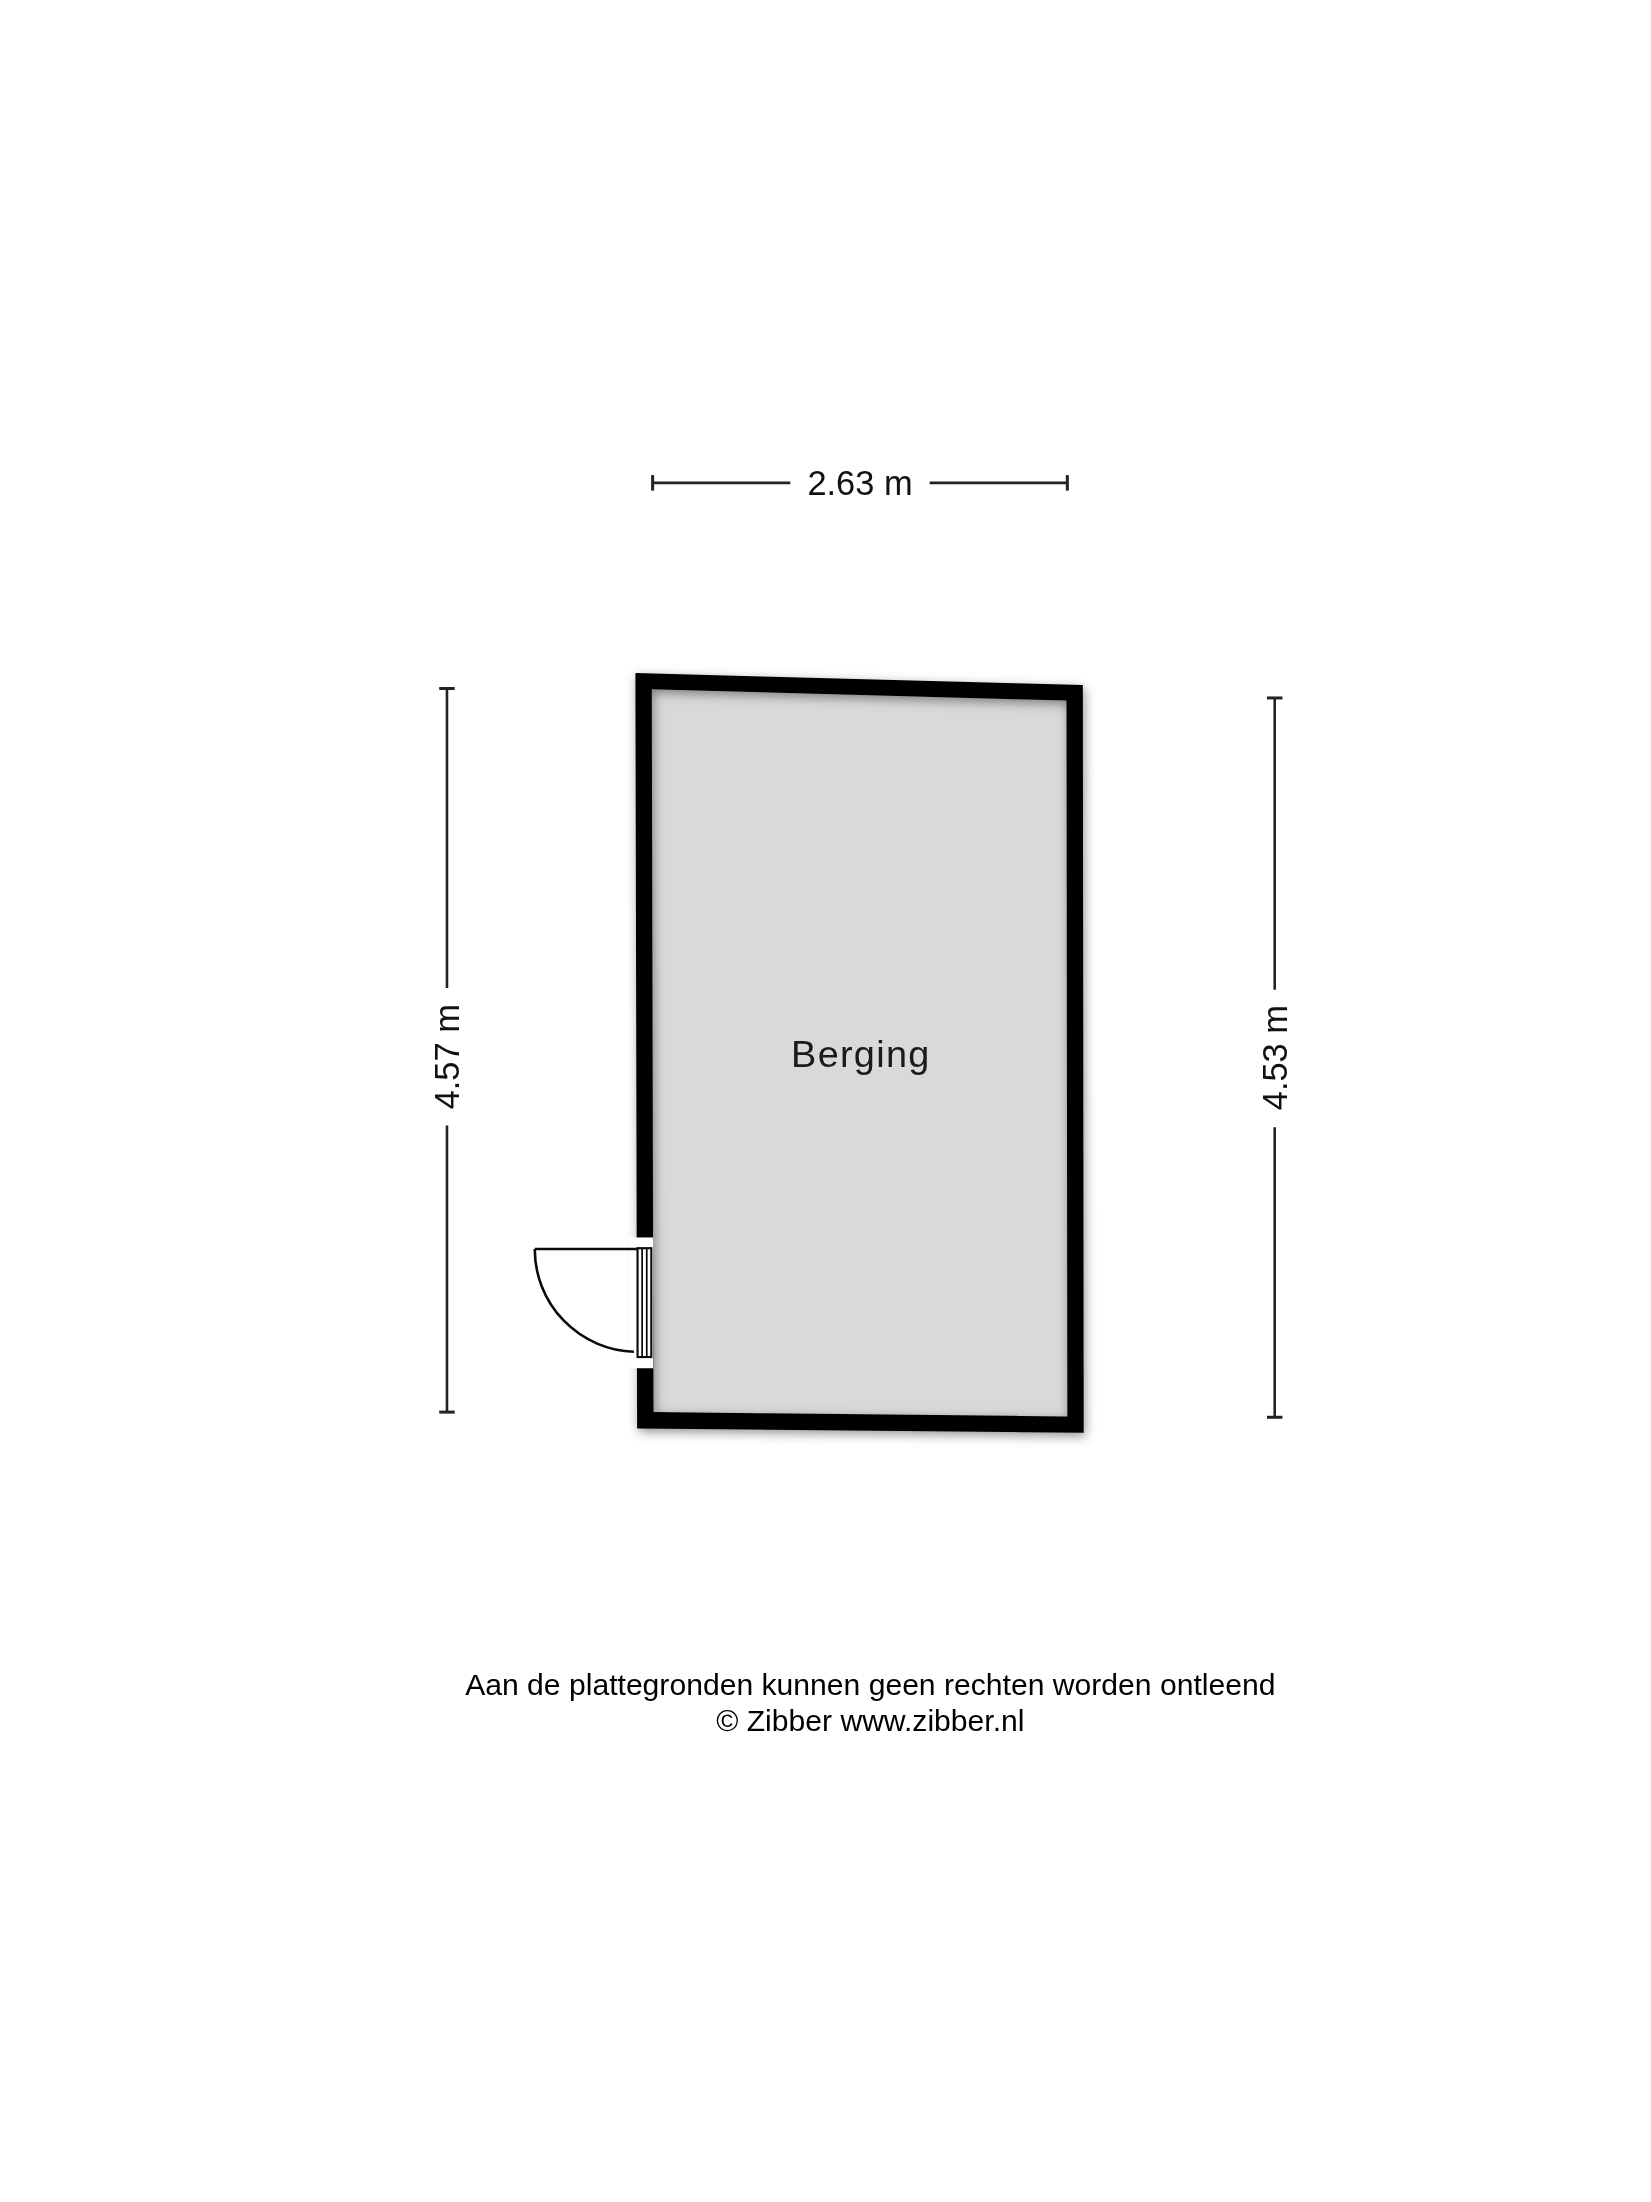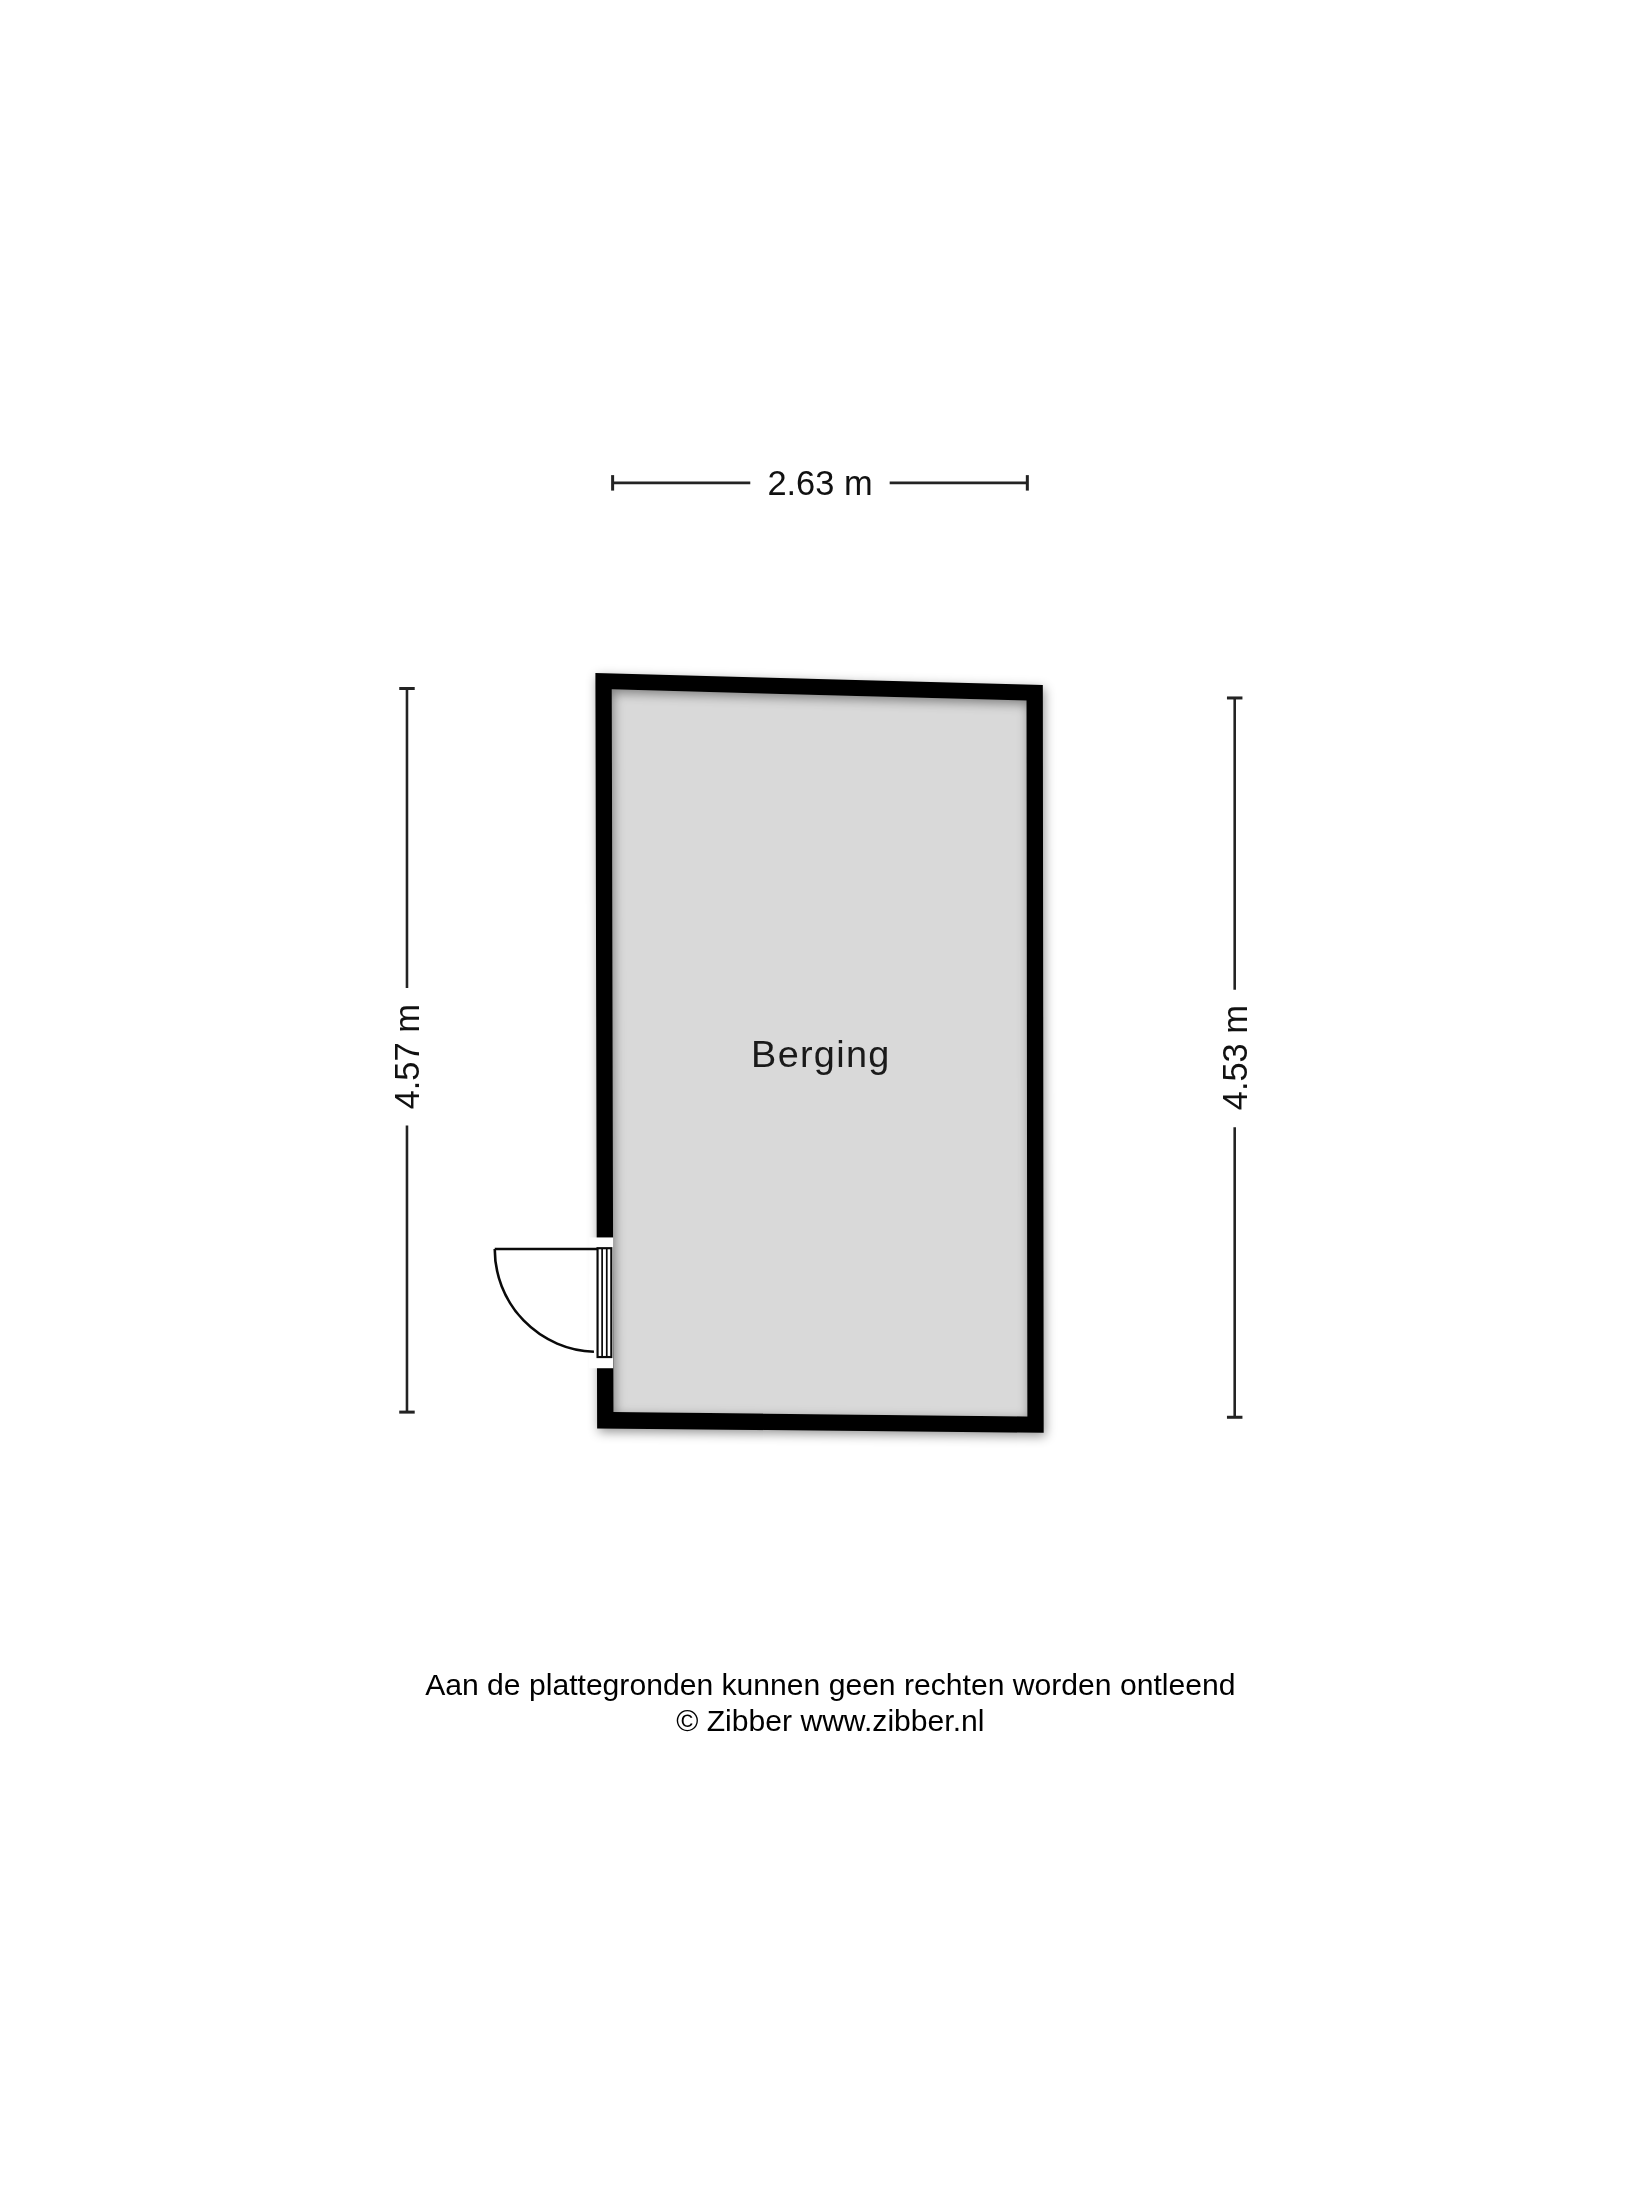--- a/index.html
+++ b/index.html
@@ -6,20 +6,21 @@
     margin: 0;
     padding: 0;
     background: #ffffff;
   }
   .page {
     position: relative;
     width: 1600px;
     height: 2203px;
     background: #ffffff;
     font-family: "Liberation Sans", sans-serif;
+    padding-left: 40px;
   }
   svg { display: block; }
   .dim-line {
     stroke: #232323;
     stroke-width: 3;
     fill: none;
   }
   .dim-tick {
     stroke: #232323;
     stroke-width: 3.5;

